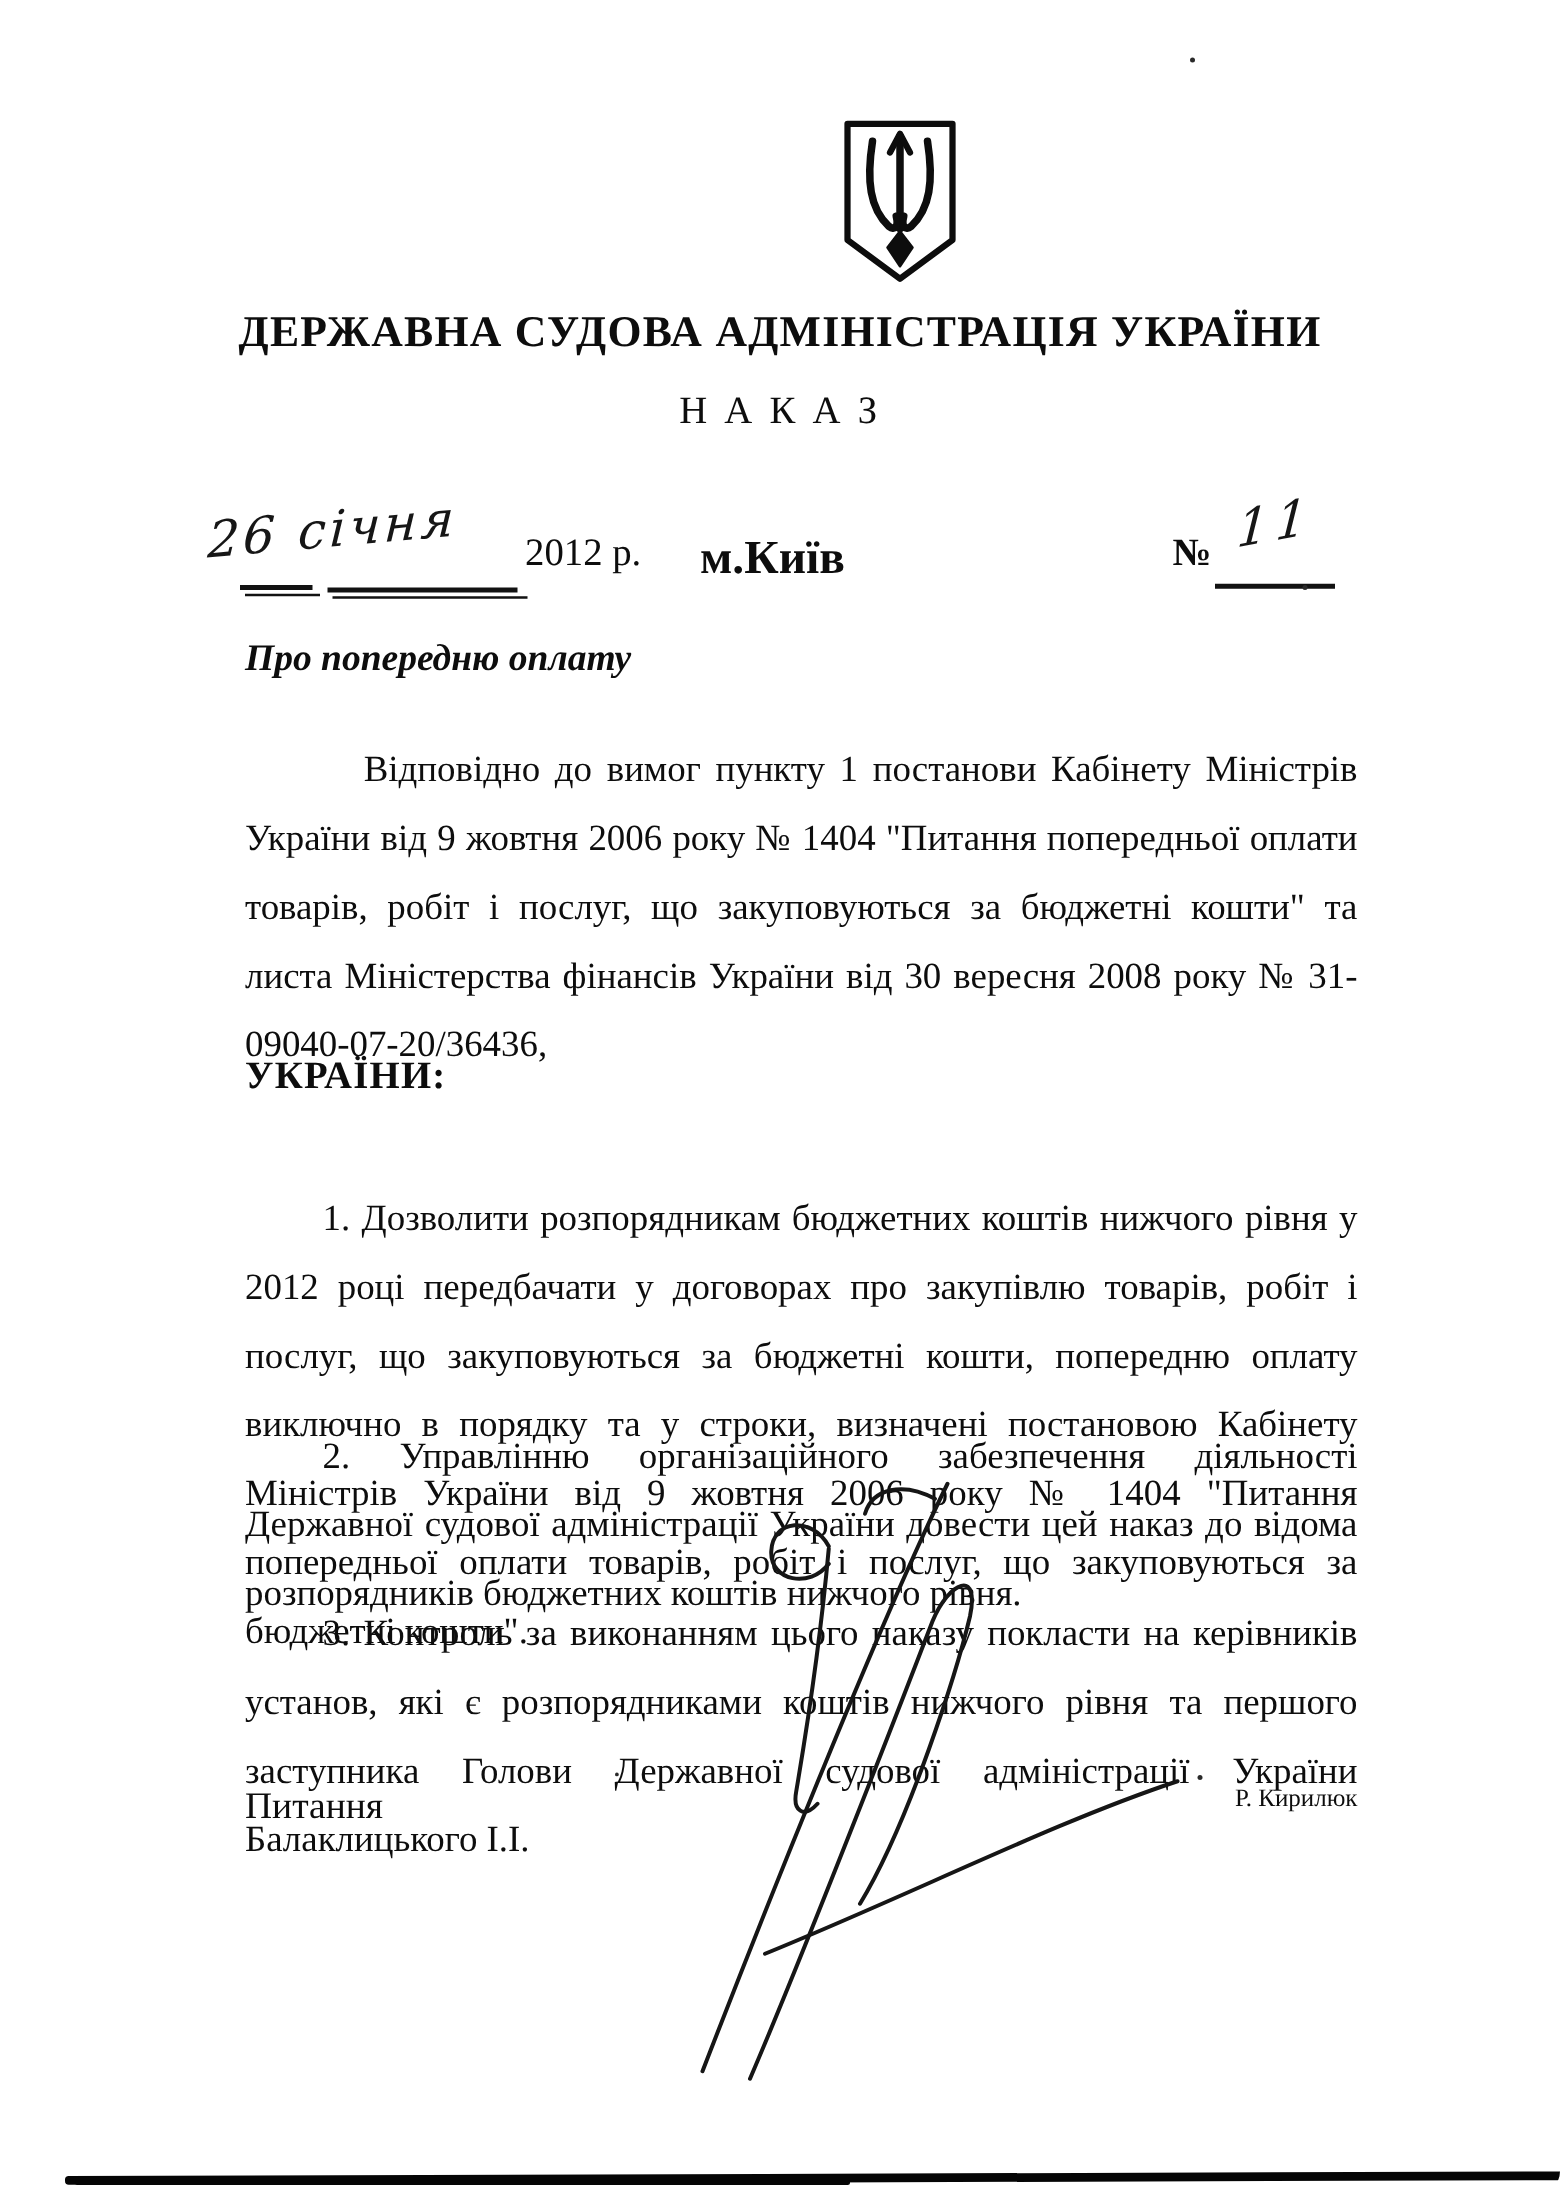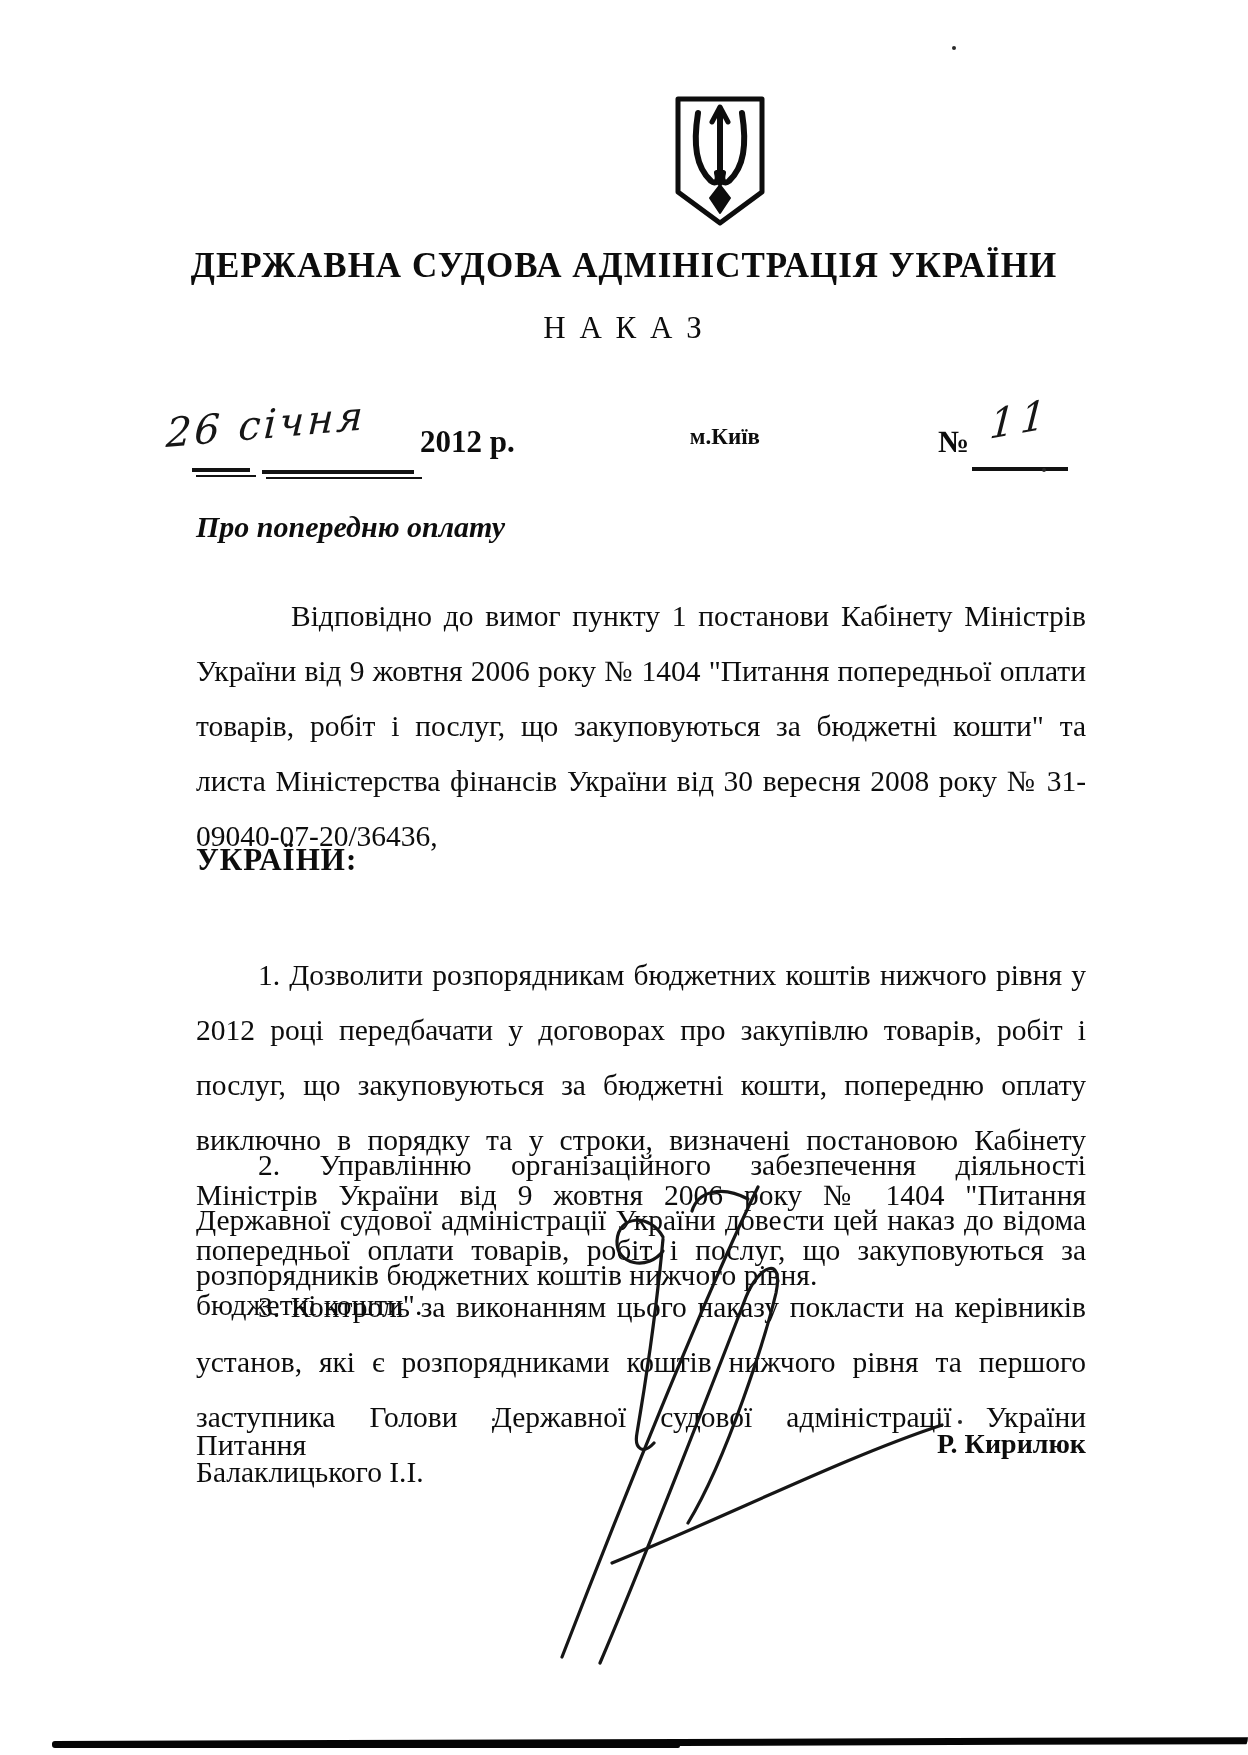--- a/index.html
+++ b/index.html
@@ -28,43 +28,43 @@
     font-style:italic;
     font-family:"DejaVu Serif","Liberation Serif",serif;
     color:#161616;
   }
   .hand-date{
     left:165px;top:410px;font-size:40px;letter-spacing:3px;
     transform:rotate(-5deg) skewX(-8deg);transform-origin:left bottom;
     white-space:nowrap;
   }
   .u-line{background:#121212;}
-  .year{left:420px;top:424px;font-size:31px;font-weight:bold;white-space:nowrap;}
-  .city{left:560px;top:424px;width:200px;text-align:right;font-size:23px;font-weight:bold;}
+  .year{left:420px;top:424px;font-size:31px;font-weight:normal;white-space:nowrap;}
+  .city{left:560px;top:424px;width:200px;text-align:left;font-size:38px;font-weight:bold;}
   .num-sign{left:938px;top:424px;font-size:31px;font-weight:bold;}
   .hand-num{
     left:988px;top:402px;font-size:40px;letter-spacing:6px;
     transform:rotate(-10deg) skewX(-14deg);transform-origin:left bottom;
   }
   .subject{
     left:196px;top:510px;font-size:30px;font-weight:bold;font-style:italic;
     white-space:nowrap;
   }
   .para{
     left:196px;width:890px;
     font-size:29.5px;line-height:55px;
     text-align:justify;
   }
   .preamble{top:589px;text-indent:95px;}
   .decree-word{left:196px;top:842px;font-size:31px;font-weight:bold;letter-spacing:1px;}
   .item1{top:948px;text-indent:62px;}
   .item2{top:1138px;text-indent:62px;}
   .item3{top:1280px;text-indent:62px;}
   .sig-title{left:196px;top:1428px;font-size:30px;}
-  .sig-name{left:870px;top:1428px;width:216px;text-align:right;font-size:28px;font-weight:bold;white-space:nowrap;}
+  .sig-name{left:870px;top:1428px;width:216px;text-align:right;font-size:20px;font-weight:normal;white-space:nowrap;}
   .signature-svg{left:500px;top:1185px;width:470px;height:490px;}
   .scan-bar{
     left:52px;top:1739px;width:1204px;height:7px;background:#050505;
     transform:rotate(-0.18deg);border-radius:3px;
   }
   .scan-bar2{left:60px;top:1744px;width:620px;height:4px;background:#050505;border-radius:2px;}
   .speck{background:#2a2a2a;border-radius:50%;}
 </style>
 </head>
 <body>

